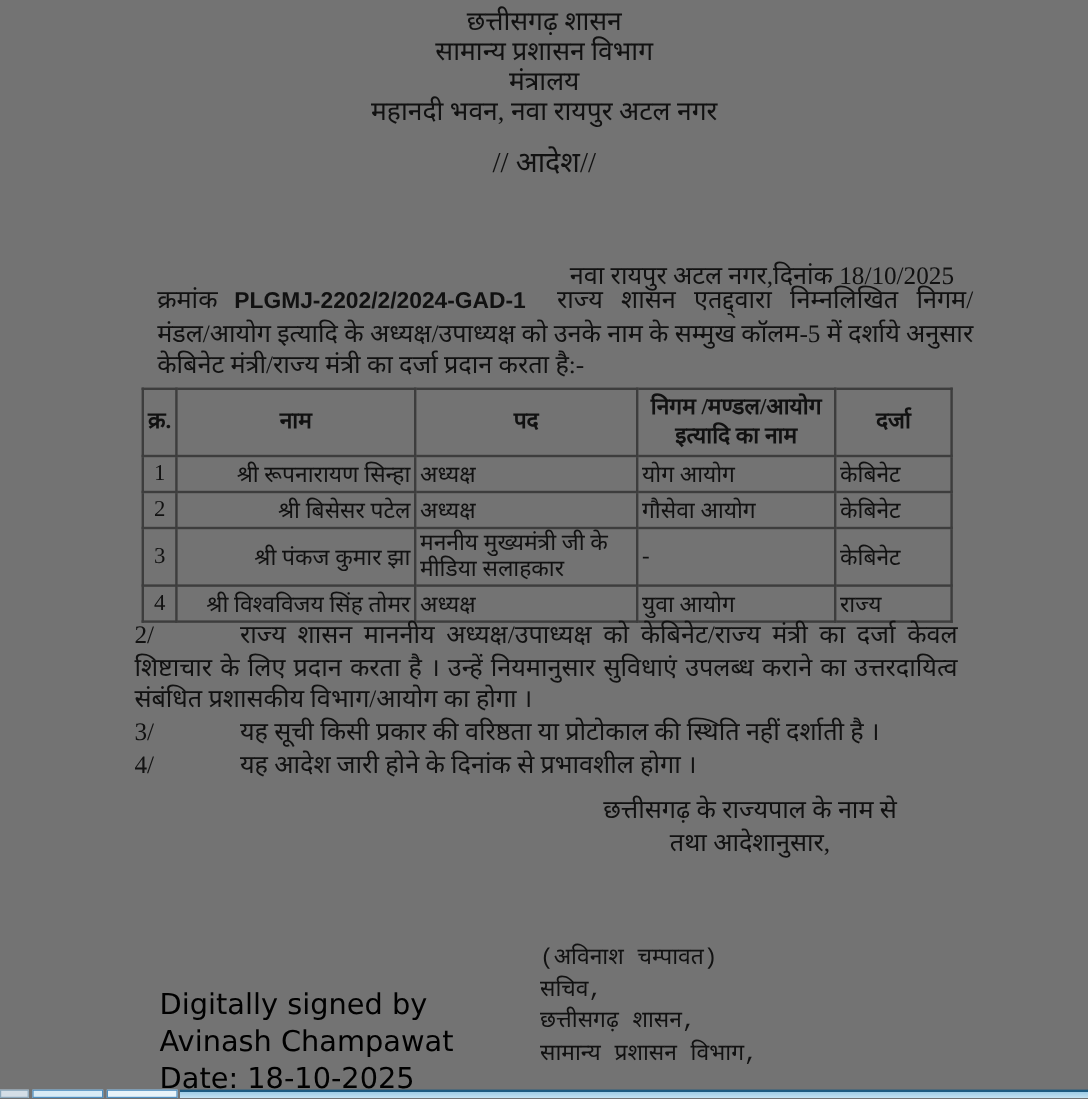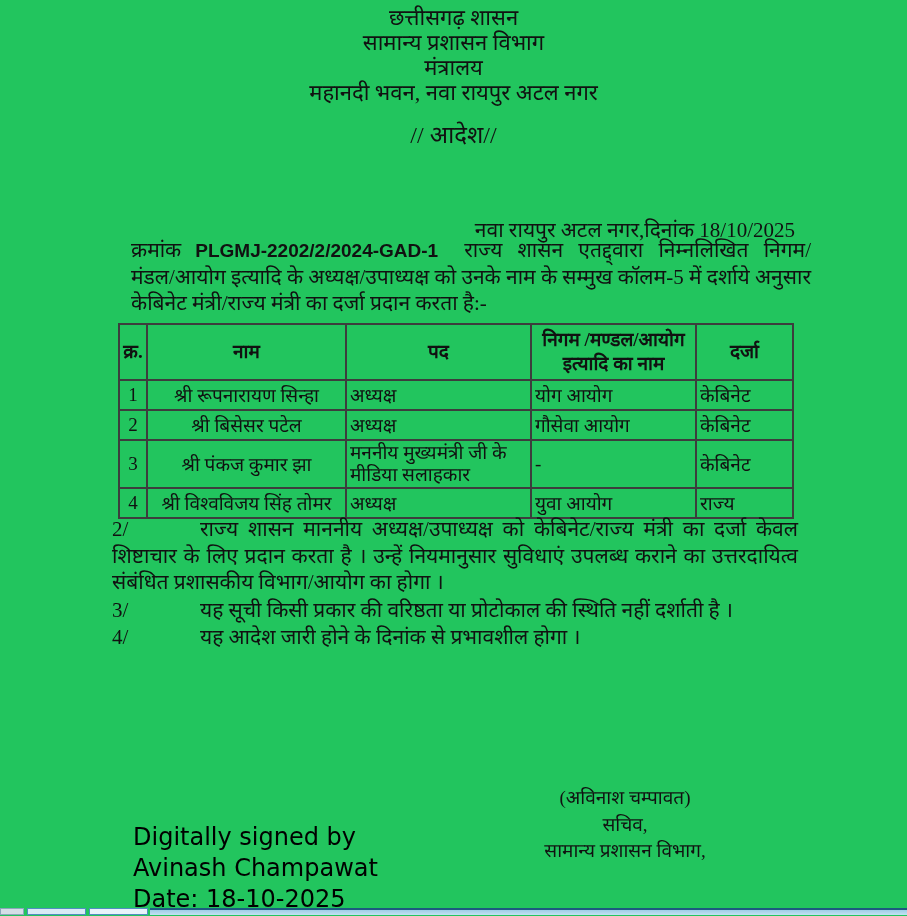--- a/index.html
+++ b/index.html
@@ -1,19 +1,19 @@
 <!DOCTYPE html>
 <html lang="hi"><head>
 <meta charset="utf-8">
 <style>
   html,body{margin:0;padding:0;background:#ffffff;}
   .page{
     position:relative;
     width:907px;height:916px;
-    background:#22c55e;
+    background:#737373;
     overflow:hidden;
     font-family:"Liberation Serif","DejaVu Serif",serif;
     color:#111111;
   }
   
   .doc-header{
     position:absolute;top:5px;left:0;width:100%;
     text-align:center;font-size:22px;line-height:25px;
   }
   .doc-header div{margin:0;}
@@ -44,21 +44,21 @@
     border-collapse:collapse;table-layout:fixed;
     font-size:19px;
   }
   table.order-table th,table.order-table td{
     border:2px solid #3d3d3d;
     padding:1px 3px;
     vertical-align:middle;
   }
   table.order-table th{font-weight:bold;text-align:center;line-height:24px;}
   td.c-sno{text-align:center;font-family:"Liberation Serif",serif;}
-  td.c-name{text-align:center;padding-left:5px;border-radius:13px;}
+  td.c-name{text-align:right;padding-left:5px;border-radius:13px;}
   td.c-post,td.c-body,td.c-rank{text-align:left;}
   tr.data-row{height:24px;}
   tr.header-row{height:56px;}
   
   .clauses{
     position:absolute;top:516px;left:112px;width:686px;
     font-size:21px;line-height:26.5px;
   }
   .clause{margin:0 0 1px 0;text-align:justify;}
   .clause .num{display:inline-block;min-width:30px;}
@@ -69,21 +69,21 @@
     text-align:center;font-size:21px;line-height:27px;
   }
   
   .digital-sig{
     position:absolute;top:822px;left:133px;width:330px;
     font-family:"DejaVu Sans","Liberation Sans",sans-serif;
     font-size:24px;line-height:31px;color:#000000;
   }
   .signatory{
     position:absolute;top:785px;left:450px;width:350px;
-    text-align:center;font-size:19px;line-height:26.5px;
+    text-align:left;font-size:19px;line-height:26.5px;font-family:Liberation Mono, monospace;
   }
   
   .scroll-strip{
     position:absolute;left:0;bottom:0;width:907px;height:9px;
   }
   .scroll-strip .seg{
     position:absolute;top:1px;height:7px;box-sizing:border-box;
   }
   .seg-corner{left:0;width:24px;background:#d4dee6;border:1px solid #8aa7bb;}
   .seg-btn1{left:27px;width:59px;background:#d9ebf5;border:1px solid #4f8fc0;}
@@ -158,31 +158,36 @@
     </tr>
   </tbody>
     </table>
 
   <div class="clauses">
     <p class="clause"><span class="num">2/</span><span class="tab"></span><span>राज्य शासन माननीय अध्यक्ष/उपाध्यक्ष को केबिनेट/राज्य मंत्री का दर्जा केवल शिष्टाचार के लिए प्रदान करता है । उन्हें नियमानुसार सुविधाएं उपलब्ध कराने का उत्तरदायित्व संबंधित प्रशासकीय विभाग/आयोग का होगा ।</span></p>
     <p class="clause"><span class="num">3/</span><span class="tab"></span><span>यह सूची किसी प्रकार की वरिष्ठता या प्रोटोकाल की स्थिति नहीं दर्शाती है ।</span></p>
     <p class="clause"><span class="num">4/</span><span class="tab"></span><span>यह आदेश जारी होने के दिनांक से प्रभावशील होगा ।</span></p>
   </div>
 
+  <div class="by-order">
+    <div>छत्तीसगढ़ के राज्यपाल के नाम से</div>
+    <div>तथा आदेशानुसार,</div>
+  </div>
 
   <div class="digital-sig">
     <div>Digitally signed by</div>
     <div>Avinash Champawat</div>
     <div>Date: 18-10-2025</div>
     <div>18:26:22</div>
   </div>
 
   <div class="signatory">
     <div>(अविनाश चम्पावत)</div>
     <div>सचिव,</div>
+    <div>छत्तीसगढ़ शासन,</div>
     <div>सामान्य प्रशासन विभाग,</div>
   </div>
 
   <div class="scroll-strip">
     <div class="seg seg-corner"></div>
     <div class="seg seg-btn1"></div>
     <div class="seg seg-btn2"></div>
     <div class="seg seg-track"></div>
   </div>
 

